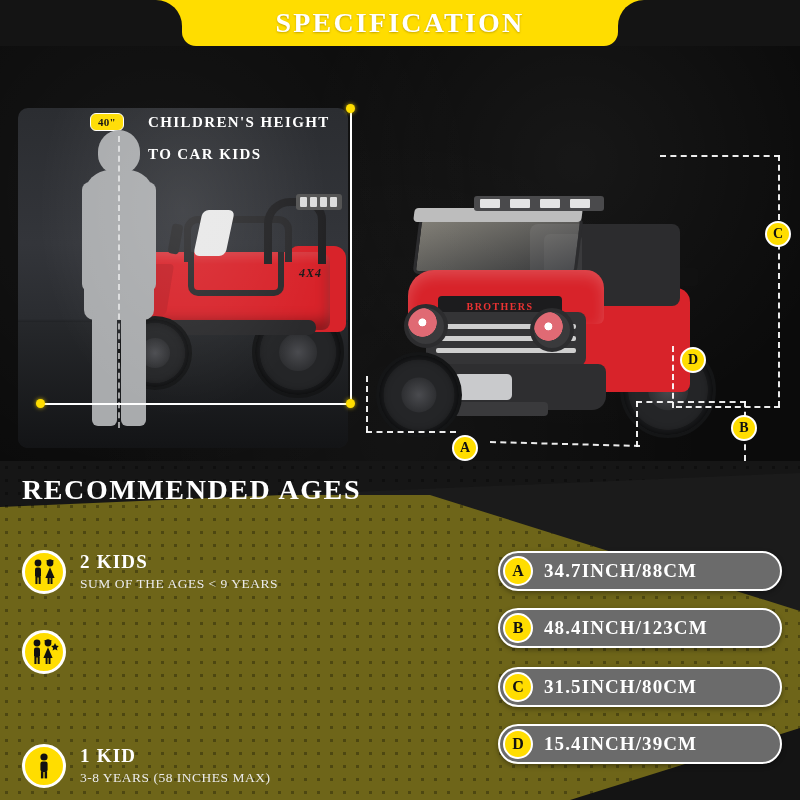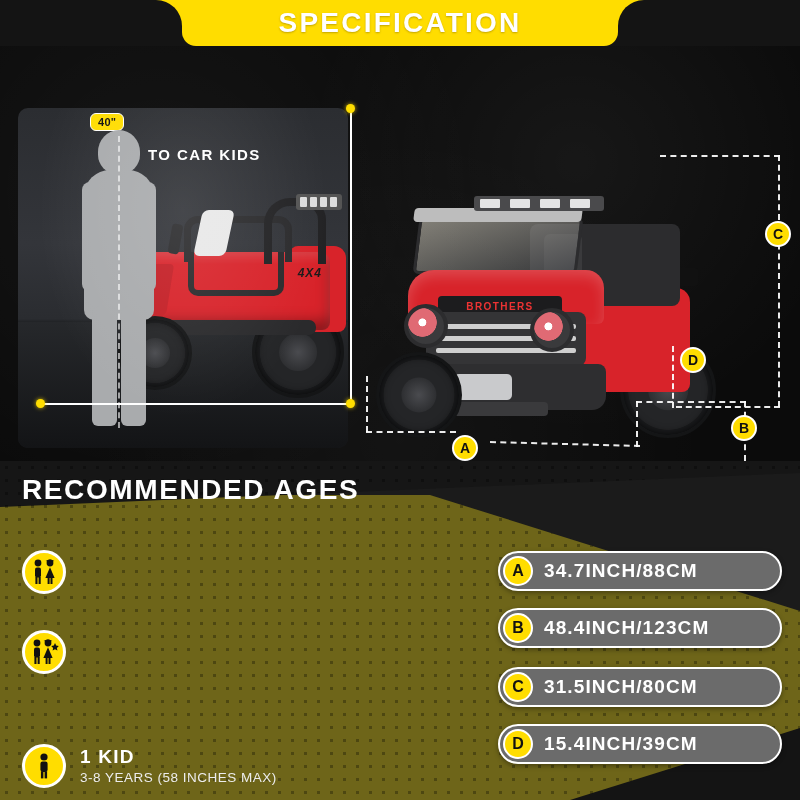--- a/index.html
+++ b/index.html
@@ -1,20 +1,20 @@
 <!DOCTYPE html>
 <html><head>
 <meta charset="utf-8">
 <style>
   html,body{margin:0;padding:0;background:#000;}
   *{box-sizing:border-box;}
   .page{
     position:relative;width:800px;height:800px;overflow:hidden;
     background:#404040;
-    font-family:Liberation Sans, sans-serif;
+    font-family:Liberation Serif, serif;
     -webkit-font-smoothing:antialiased;
   }
 
   
   .header-wrap{position:absolute;left:0;top:0;width:800px;height:56px;background:#141414;}
   .ribbon{
     position:absolute;left:182px;top:0;width:436px;height:46px;
     background:#ffdd00;
     border-bottom-left-radius:14px;border-bottom-right-radius:14px;
     display:flex;align-items:center;justify-content:center;
@@ -242,20 +242,21 @@
         <div class="head"></div>
         <div class="sh-l"></div>
         <div class="sh-r"></div>
         <div class="body"></div>
         <div class="leg-l"></div>
         <div class="leg-r"></div>
         <div class="dash"></div>
       </div>
     </div>
 
+    <div class="ht-text" style="left:148px;top:68px;font-size:15px;">CHILDREN'S HEIGHT</div>
     <div class="ht-text" style="left:148px;top:100px;font-size:15px;">TO CAR KIDS</div>
 
     <div class="mline" style="left:40px;top:357px;width:312px;height:2px;"></div>
     <div class="mline" style="left:350px;top:62px;width:2px;height:297px;"></div>
     <div class="mdot" style="left:36px;top:353px;"></div>
     <div class="mdot" style="left:346px;top:58px;"></div>
     <div class="mdot" style="left:346px;top:353px;"></div>
 
     <div class="fv">
       <div class="tire ft2"></div>
@@ -324,20 +325,24 @@
         <circle cx="9" cy="5" r="3.4" fill="#111"></circle>
         <rect x="6" y="9.5" width="6" height="10" rx="2" fill="#111"></rect>
         <rect x="6.4" y="19" width="2.1" height="7" fill="#111"></rect>
         <rect x="9.6" y="19" width="2.1" height="7" fill="#111"></rect>
         <circle cx="21" cy="5" r="3.4" fill="#111"></circle>
         <path d="M21 9.2 L25.6 20 L16.4 20 Z" fill="#111"></path>
         <rect x="18.6" y="19.5" width="2" height="6.5" fill="#111"></rect>
         <rect x="21.5" y="19.5" width="2" height="6.5" fill="#111"></rect>
         <path d="M16.6 3 q4.4 -3 8.8 0 q-4.4 1.6 -8.8 0Z" fill="#111"></path>
       </svg>
+    </div>
+    <div class="age-txt">
+      <div class="t1">2 KIDS</div>
+      <div class="t2">SUM OF THE AGES &lt; 9 YEARS</div>
     </div>
   </div>
 
   <div class="age-row" style="top:630px;">
     <div class="age-icon">
       <svg width="30" height="28" viewBox="0 0 30 28" aria-hidden="true">
         <circle cx="8" cy="5" r="3.4" fill="#111"></circle>
         <rect x="5" y="9.5" width="6" height="10" rx="2" fill="#111"></rect>
         <rect x="5.4" y="19" width="2.1" height="7" fill="#111"></rect>
         <rect x="8.6" y="19" width="2.1" height="7" fill="#111"></rect>

